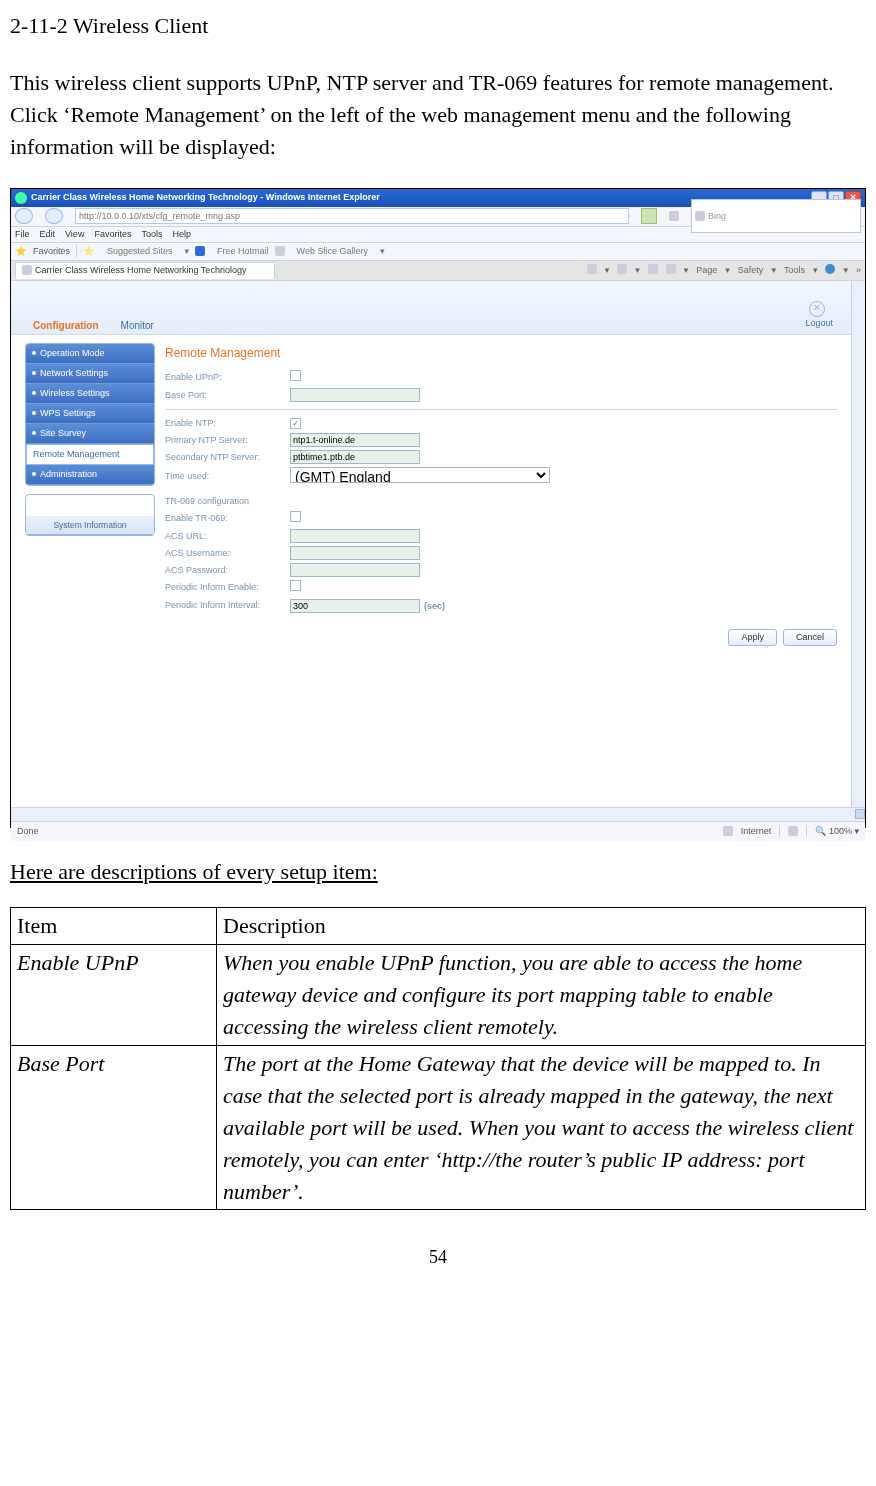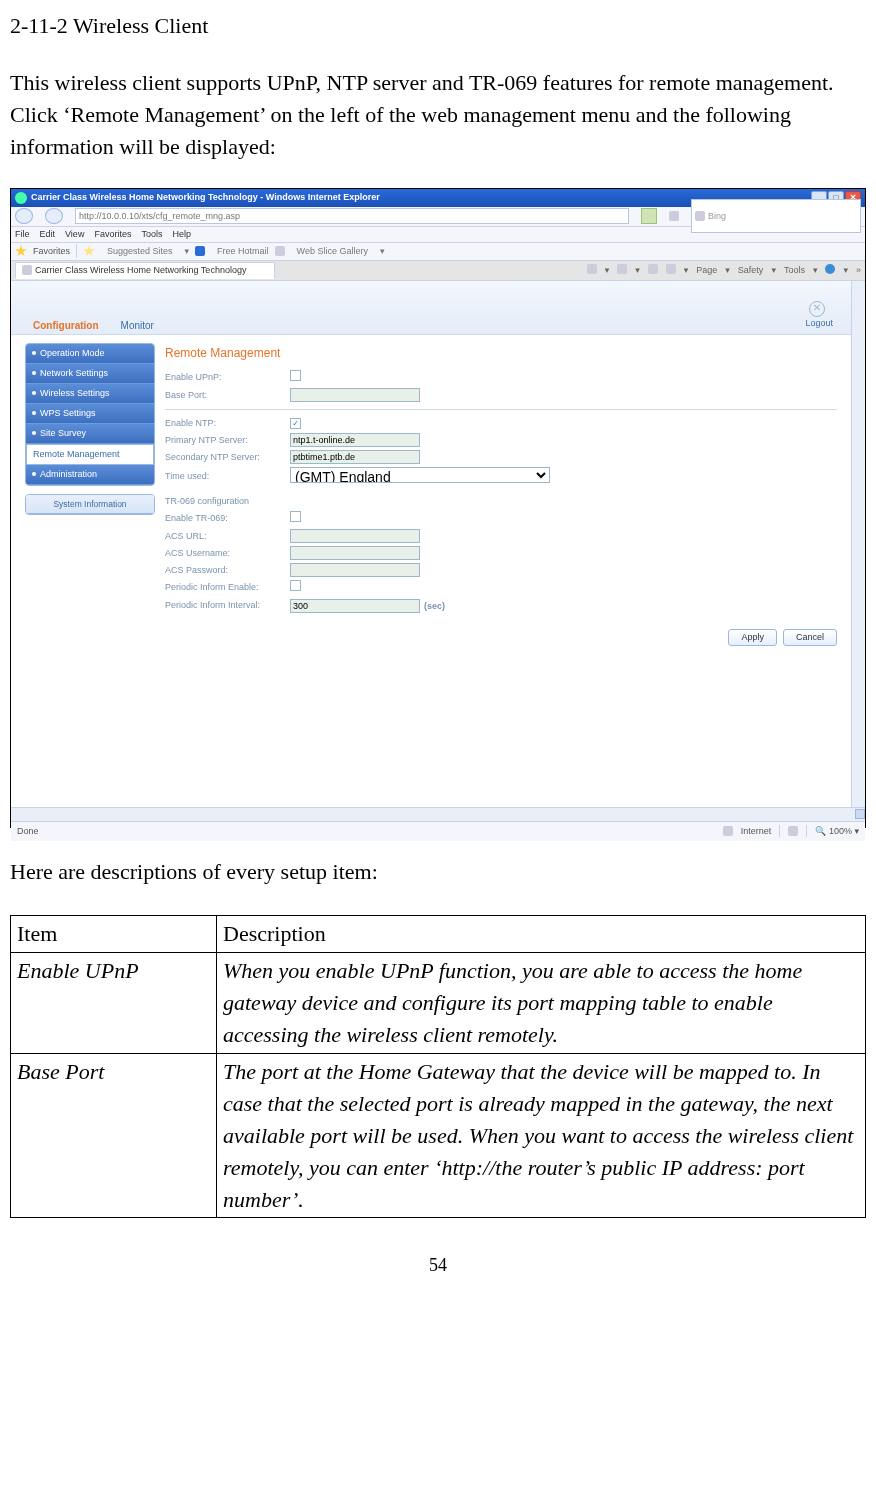--- a/index.html
+++ b/index.html
@@ -218,20 +218,21 @@
     border-radius:4px;
     overflow:hidden;
     font-size:8.5px;
   }
   .sysinfo-hdr {
     background: linear-gradient(#e9f0fb,#d6e4f7);
     border-bottom:1px solid #9ab6e2;
     padding:3px 1px;
     color:#3b6ea5;
     text-align:center;
+    margin-top:21px;
   }
   .sysinfo-body {
     padding:4px 6px;
     line-height:1.45;
     color:#666;
   }
   .content {
     flex:1;
   }
   .content h3 {
@@ -299,21 +300,21 @@
     align-items:center;
     padding:0 6px;
     gap:6px;
     color:#555;
   }
   .ie-status .status-right{margin-left:auto;display:flex;gap:8px;align-items:center;}
   .hsb{height:14px;background:#e9eff8;border-top:1px solid #c7d3e8;display:flex;align-items:center;}
   .hsb .thumb{width:10px;height:10px;background:#cdd9ec;border:1px solid #9ab6e2;margin-left:auto;}
 
   
-  .desc-intro { margin-bottom:28px; }
+  .desc-intro { margin-bottom:20px;text-decoration:underline; }
   table.desc {
     border-collapse: collapse;
     width: 100%;
   }
   table.desc td {
     border: 1px solid #000;
     padding: 2px 6px;
     vertical-align: top;
   }
   table.desc td.item { width: 206px; }

